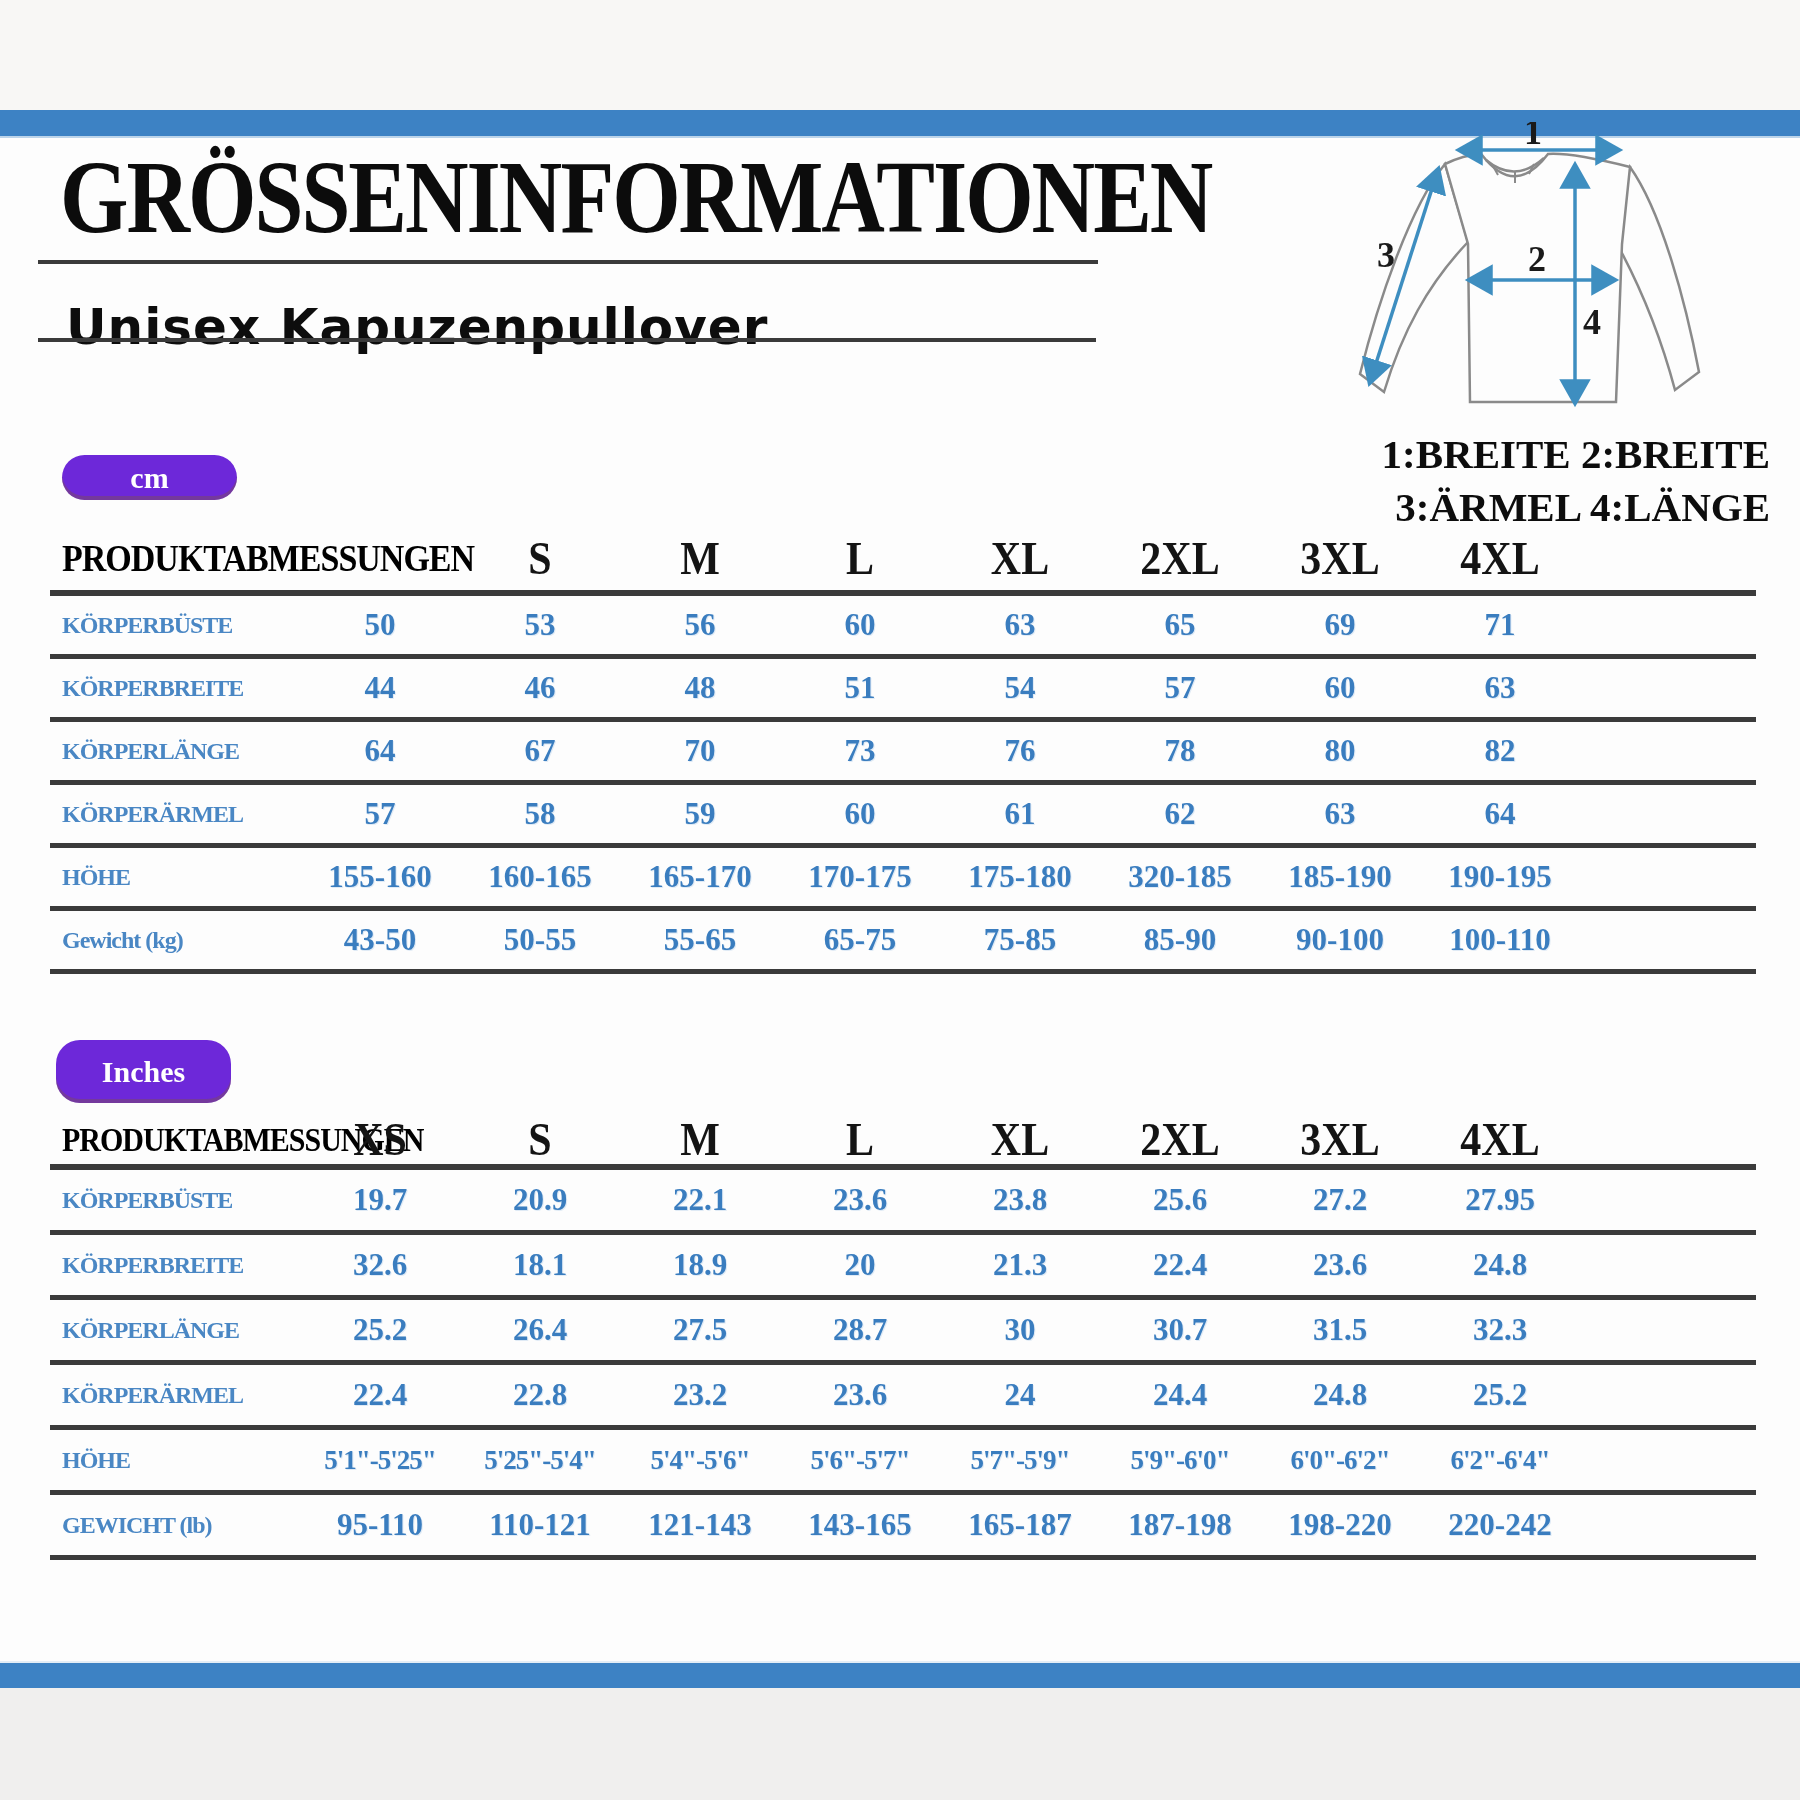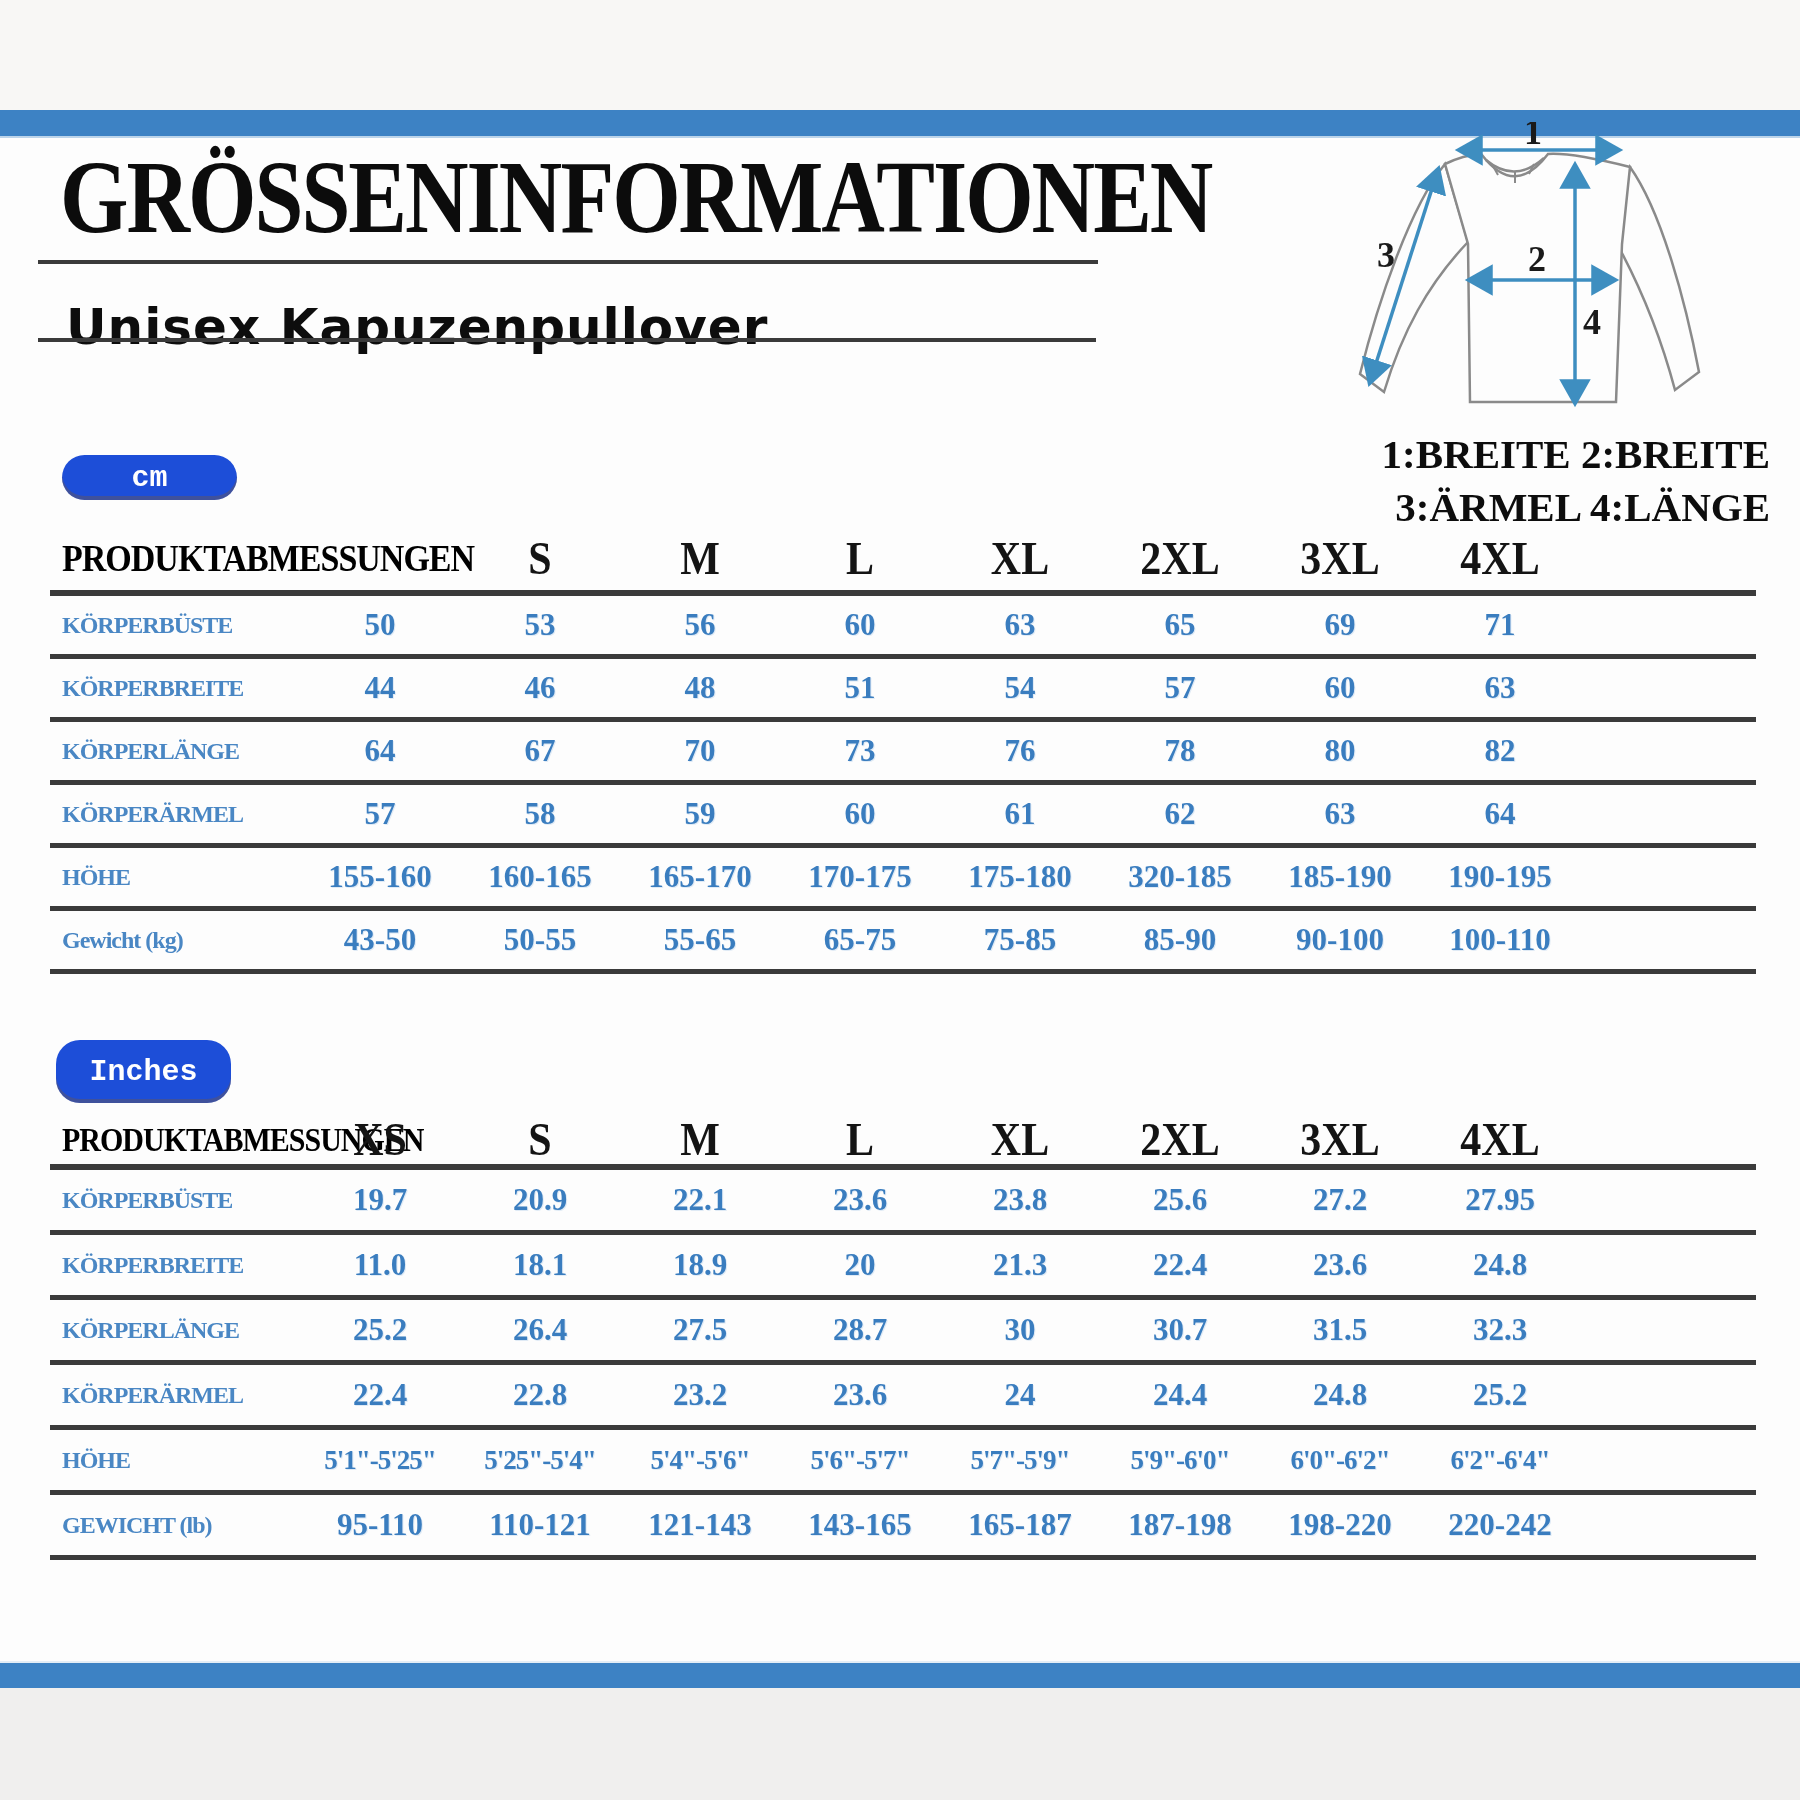--- a/index.html
+++ b/index.html
@@ -27,23 +27,23 @@
     font-size:50px;color:#0d0d0d;letter-spacing:1px;white-space:nowrap;margin-top:32px;
   }
 
   .sweater{position:absolute;left:1290px;top:122px;width:460px;height:320px;}
   .legend{
     position:absolute;left:1230px;top:428px;width:540px;text-align:right;
     font-weight:700;font-size:41px;line-height:53px;color:#0d0d0d;white-space:nowrap;
   }
 
   .badge{
-    position:absolute;background:#1d4ed8;color:#fff;border-radius:24px;
+    position:absolute;background:#6d28d9;color:#fff;border-radius:24px;
     display:flex;align-items:center;justify-content:center;
-    font-family:Liberation Mono, monospace;font-weight:700;font-size:30px;
+    font-family:Liberation Serif, serif;font-weight:700;font-size:30px;
     box-shadow:inset 0 -4px 0 rgba(130,90,45,.35);
   }
   .badge-cm{left:62px;top:455px;width:175px;height:45px;}
   .badge-in{left:56px;top:1040px;width:175px;height:63px;}
 
   .size-table{position:absolute;left:50px;width:1706px;}
   .t-row{
     display:grid;grid-template-columns:250px repeat(8,160px) 1fr;
     align-items:center;border-bottom:5px solid #3b3b3b;box-sizing:border-box;
   }
@@ -228,21 +228,21 @@
         <div class="t-val">22.1</div>
         <div class="t-val">23.6</div>
         <div class="t-val">23.8</div>
         <div class="t-val">25.6</div>
         <div class="t-val">27.2</div>
         <div class="t-val">27.95</div>
         <div class="t-fill"></div>
       </div>
       <div class="t-row">
         <div class="t-label">KÖRPERBREITE</div>
-        <div class="t-val">11.0</div>
+        <div class="t-val">32.6</div>
         <div class="t-val">18.1</div>
         <div class="t-val">18.9</div>
         <div class="t-val">20</div>
         <div class="t-val">21.3</div>
         <div class="t-val">22.4</div>
         <div class="t-val">23.6</div>
         <div class="t-val">24.8</div>
         <div class="t-fill"></div>
       </div>
       <div class="t-row">

